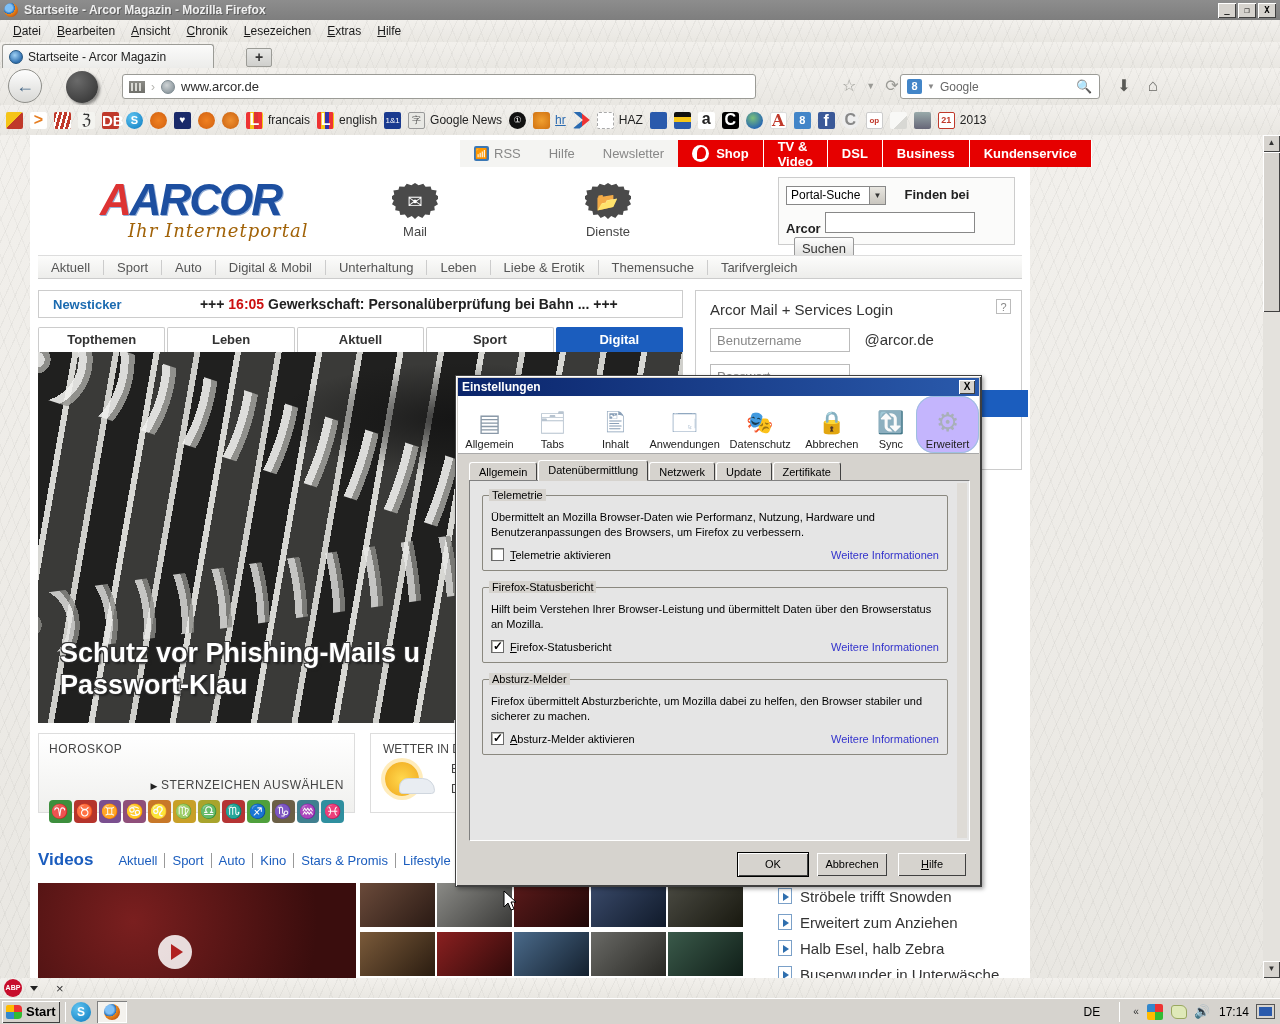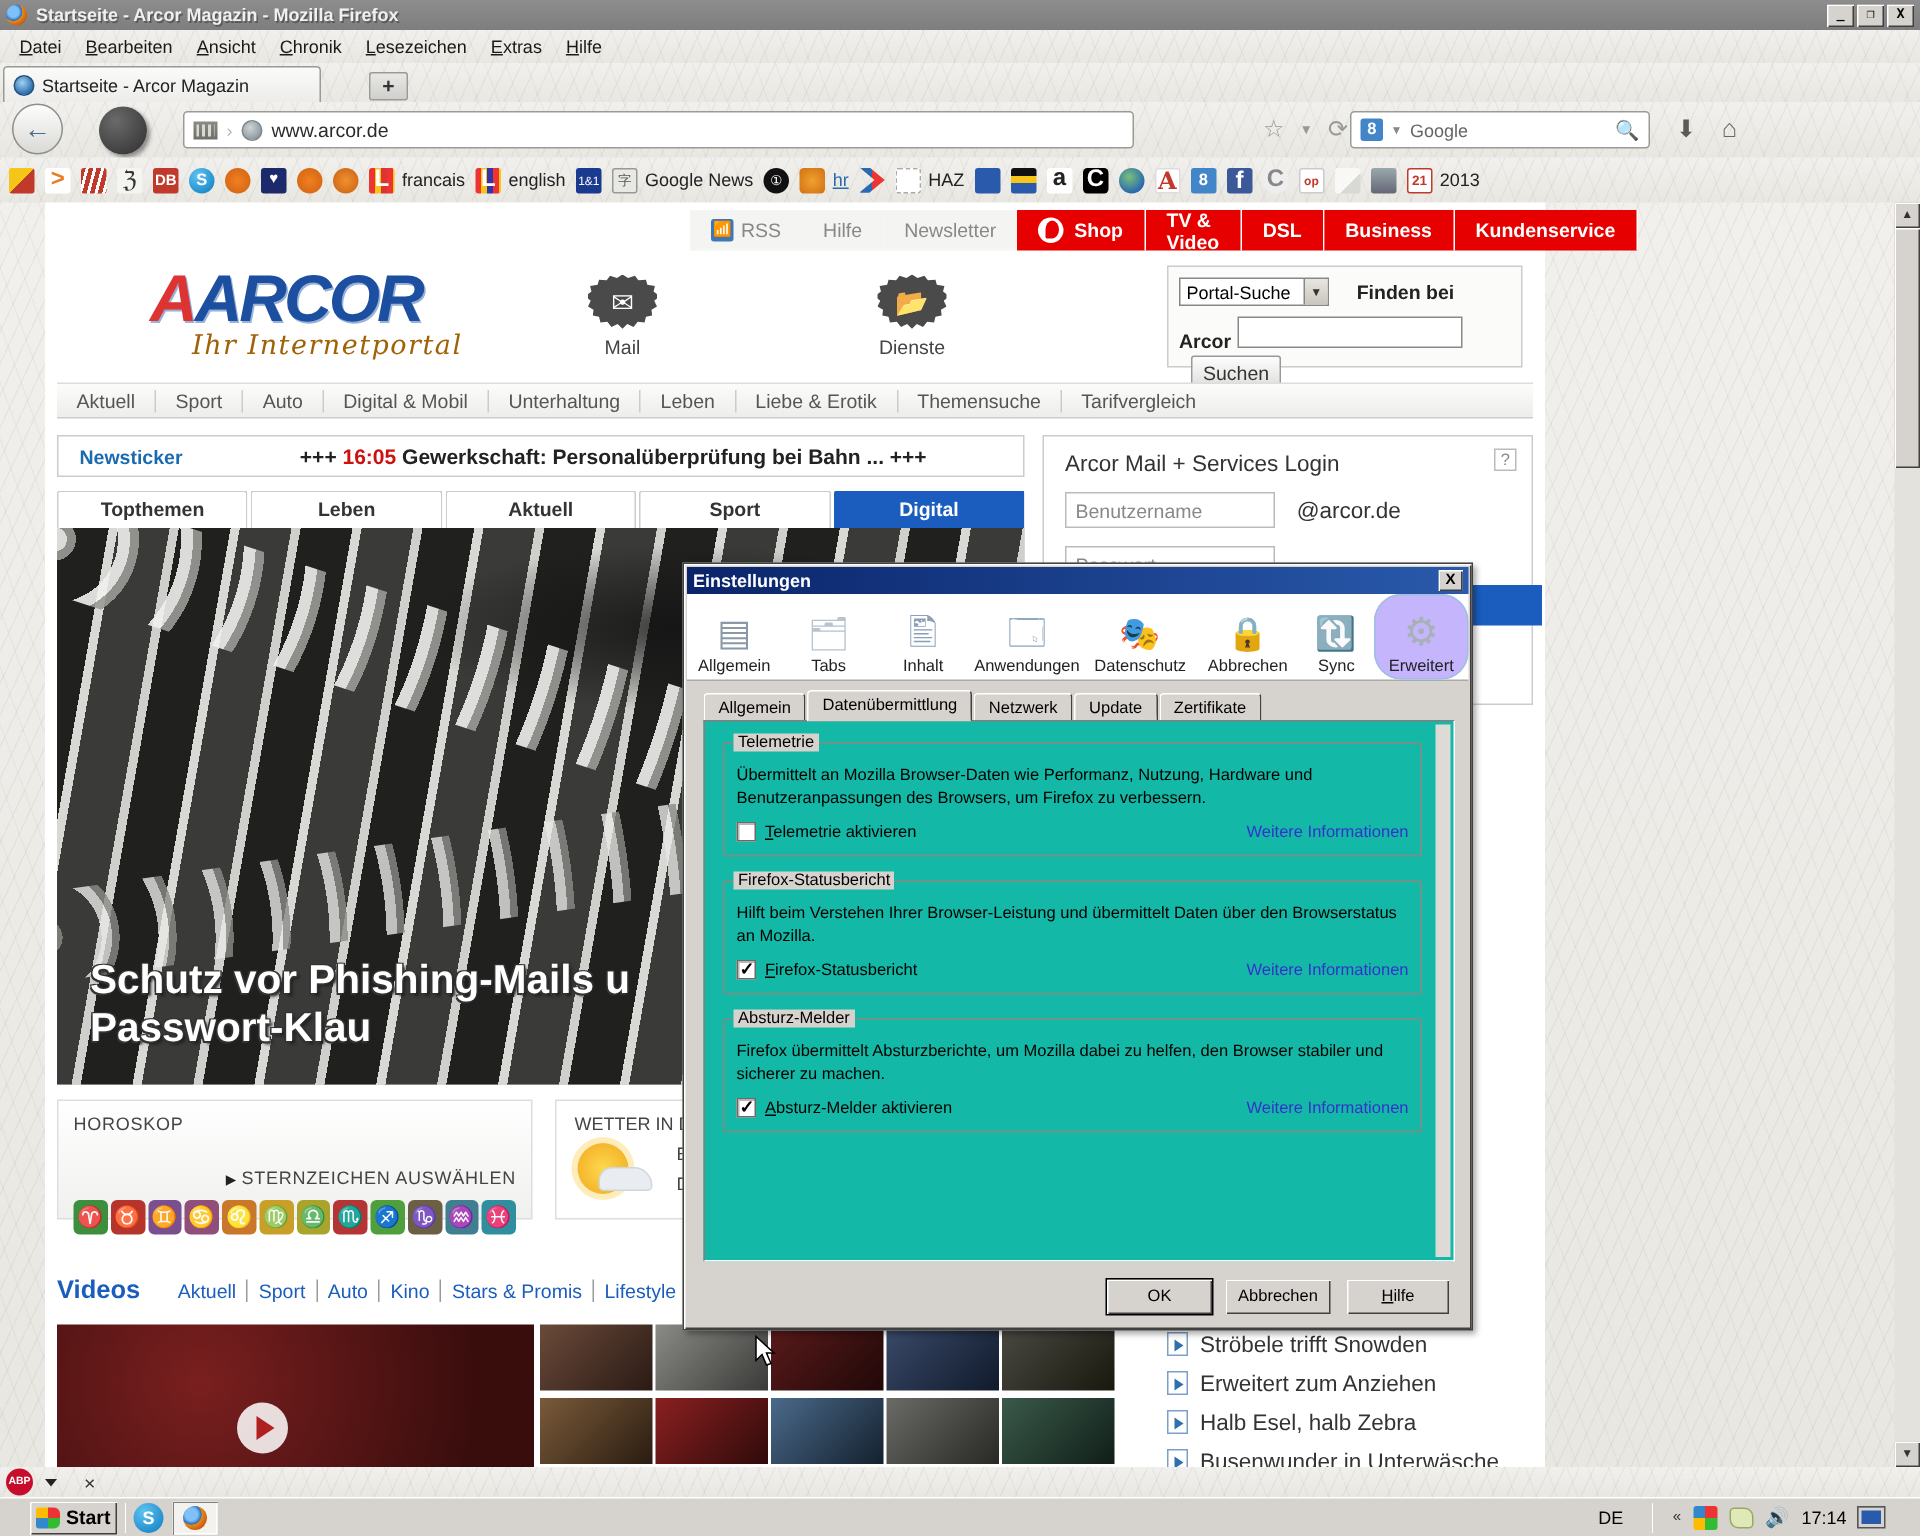--- a/index.html
+++ b/index.html
@@ -174,21 +174,21 @@
   .ico-inhalt::before{content:"🖺"; color:#8aa0b8;}
   .ico-anwendungen::before{content:"🗔"; color:#90a8c0;}
   .ico-datenschutz::before{content:"🎭"; font-size:22px;}
   .ico-sicherheit::before{content:"🔒"; color:#c8a020; font-size:22px;}
   .ico-sync::before{content:"🔃"; color:#808890; font-size:22px;}
   .ico-erweitert::before{content:"⚙"; color:#a8b0b8; font-size:26px;}
 
   #dlg-tabs { position:absolute; left:13px; top:86px; display:flex; }
   .dtab { height:19px; padding:0 9px; font-size:11px; color:#000; background:#d6d3ce; border:1px solid; border-color:#fff #404040 #d6d3ce #fff; border-radius:3px 3px 0 0; line-height:18px; margin-right:1px; }
   .dtab.active { height:21px; margin-top:-2px; font-weight:normal; z-index:2; position:relative; border-bottom:1px solid #d6d3ce; }
-  #dlg-pane { position:absolute; left:13px; top:104px; width:501px; height:361px; border:1px solid; border-color:#808080 #fff #fff #808080; background:#14b8a6; }
+  #dlg-pane { position:absolute; left:13px; top:104px; width:501px; height:361px; border:1px solid; border-color:#808080 #fff #fff #808080; background:#e5e5e5; }
   #dlg-pane .scrollstrip { position:absolute; right:2px; top:2px; width:10px; height:355px; background:#dedbd6; }
 
   .grp { position:absolute; left:12px; width:466px; border:1px solid #8a887f; border-radius:2px; padding:14px 8px 8px 8px; }
   .grp legend, .grp .grp-title { position:absolute; top:-7px; left:6px; background:#d6d3ce; font-size:11px; padding:0 3px; color:#000; }
   .grp .desc { font-size:11px; color:#000; line-height:15px; }
   .grp .row { display:flex; align-items:center; margin-top:8px; }
   .checkbox { width:13px; height:13px; background:#fff; border:1px solid #6a6a6a; box-shadow:inset 1px 1px 0 #b8b8b2; position:relative; margin-right:6px; flex:none; }
   .checkbox.checked::after { content:"✓"; position:absolute; left:1px; top:-2px; font-size:12px; font-weight:bold; color:#000; }
   .cb-label { font-size:11px; color:#000; }
   .cb-label::first-letter { text-decoration:underline; }
@@ -199,21 +199,21 @@
   #btn-cancel { left:361px; width:70px; }
   #btn-help { left:442px; width:68px; }
   #btn-help::first-letter { text-decoration:underline; }
 
   
   #findbar { position:absolute; left:0; top:978px; width:1280px; height:20px; display:flex; align-items:center; gap:8px; padding-left:4px; }
   .abp-icon { width:18px; height:18px; border-radius:50%; background:#c70d2c; color:#fff; font-size:7px; font-weight:bold; text-align:center; line-height:18px; }
   .caret-down { border-top:5px solid #222; border-left:4px solid transparent; border-right:4px solid transparent; }
   .fb-close { font-size:13px; color:#333; margin-left:10px; }
 
-  #taskbar { position:absolute; left:0; top:998px; width:1280px; height:26px; background:#d6d3ce; border-top:1px solid #fff; display:flex; align-items:center; padding:0 20px; }
+  #taskbar { position:absolute; left:0; top:998px; width:1280px; height:26px; background:#d6d3ce; border-top:1px solid #fff; display:flex; align-items:center; padding:0 2px; }
   #start-btn { width:58px; height:22px; background:#d6d3ce; box-shadow:inset 1px 1px 0 #fff, inset -1px -1px 0 #404040; display:flex; align-items:center; gap:4px; padding:0 4px; }
   #start-btn .flag { width:16px; height:14px; background:conic-gradient(from 0deg at 50% 50%, #e33 0 25%, #3b3 0 50%, #38c 0 75%, #fb0 0 100%); border-radius:2px 4px 4px 2px; }
   #start-btn .s-label { font-weight:bold; font-size:13px; color:#000; }
   .tb-sep { width:1px; height:20px; background:#808080; border-right:1px solid #fff; margin:0 5px; }
   .ql-skype { width:20px; height:20px; border-radius:50%; background:radial-gradient(circle at 35% 30%, #5fc3f0, #0a7ac0); color:#fff; font-size:12px; font-weight:bold; text-align:center; line-height:20px; }
   .task-ff { width:30px; height:22px; background:#f4f2ee; box-shadow:inset 1px 1px 0 #808080, inset -1px -1px 0 #fff; display:flex; align-items:center; justify-content:center; margin-left:6px; }
   .task-ff .fficon2 { width:16px; height:16px; border-radius:50%; background:radial-gradient(circle at 35% 35%, #7ec0f7 0 28%, #2b6fb5 45%, #e8871e 48%, #c2540a 80%); }
   #tray { margin-left:auto; display:flex; align-items:center; gap:8px; padding-right:4px; }
   #tray .lang { font-size:12px; color:#000; padding:2px 6px; }
   #tray .chev { font-size:10px; color:#333; }
@@ -277,21 +277,21 @@
   </div>
   <div id="dl-btn">⬇</div>
   <div id="home-btn">⌂</div>
 </div>
 
 <div id="bookmarksbar" class="texture">
   <span class="bm-ico" style="background:linear-gradient(135deg,#f5c518 50%,#c0392b 50%)"></span>
   <span class="bm-ico" style="background:#fff;color:#e67e22;font-weight:bold;text-align:center;line-height:16px">&gt;</span>
   <span class="bm-ico" style="background:repeating-linear-gradient(105deg,#c0392b 0 3px,#fff 3px 5px)"></span>
   <span class="bm-ico" style="background:#f4f4f0;color:#333;font-family:'DejaVu Serif',serif;text-align:center;line-height:16px">ℨ</span>
-  <span class="bm-ico" style="background:#c0392b;color:#fff;font-size:10px;font-weight:bold;text-align:center;line-height:17px">DB</span>
+  <span class="bm-ico" style="background:#c0392b;color:#fff;font-size:15px;font-weight:bold;text-align:center;line-height:17px">DB</span>
   <span class="bm-ico" style="background:radial-gradient(circle at 35% 30%,#5fc3f0,#0a7ac0);border-radius:50%;color:#fff;font-size:11px;font-weight:bold;text-align:center;line-height:17px">S</span>
   <span class="bm-ico" style="background:radial-gradient(#f08020,#d06010);border-radius:50%"></span>
   <span class="bm-ico" style="background:#1a2a6a;color:#fff;text-align:center;line-height:15px;font-size:10px">♥</span>
   <span class="bm-ico" style="background:radial-gradient(#f08020,#d06010);border-radius:50%"></span>
   <span class="bm-ico" style="background:radial-gradient(#f09030,#c86010);border-radius:50%"></span>
   <span class="bm-ico" style="background:repeating-linear-gradient(90deg,#e33 0 4px,#f5c518 4px 8px,#d33 8px 12px);color:#fff;font-weight:bold;text-align:center;line-height:16px">L</span>
   <span class="bm-label">francais</span>
   <span class="bm-ico" style="background:repeating-linear-gradient(90deg,#e33 0 4px,#f5c518 4px 8px,#33a 8px 12px);color:#fff;font-weight:bold;text-align:center;line-height:16px">L</span>
   <span class="bm-label">english</span>
   <span class="bm-ico" style="background:#1a3a8f;color:#fff;font-size:8px;text-align:center;line-height:17px">1&amp;1</span>

